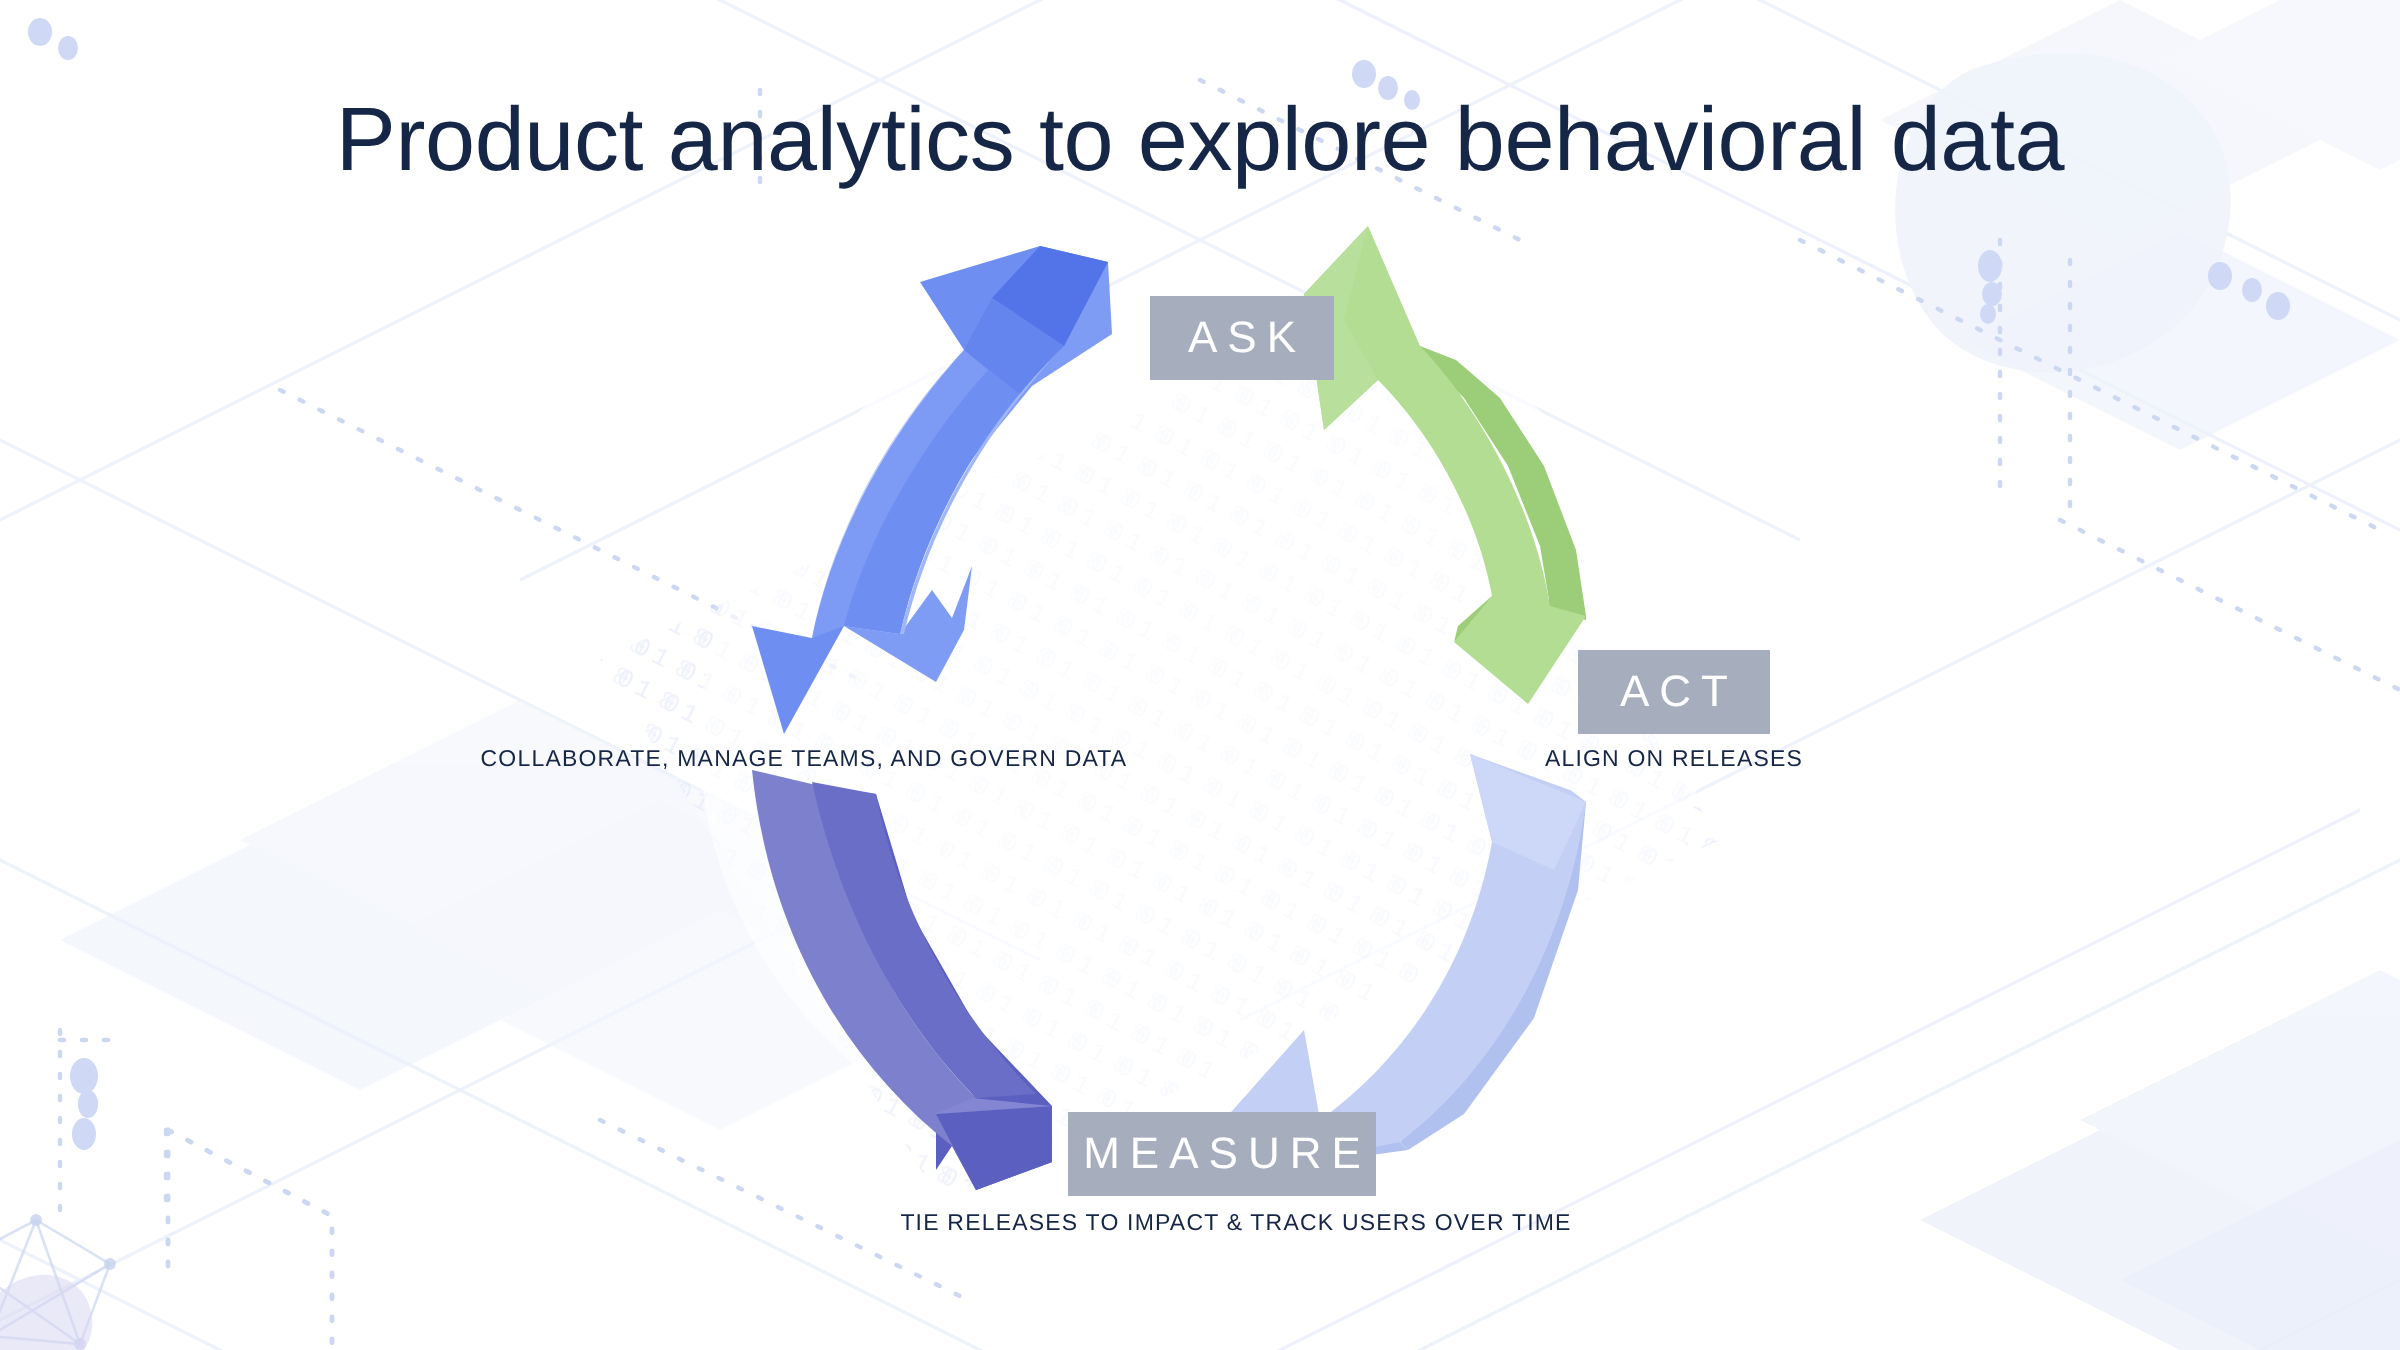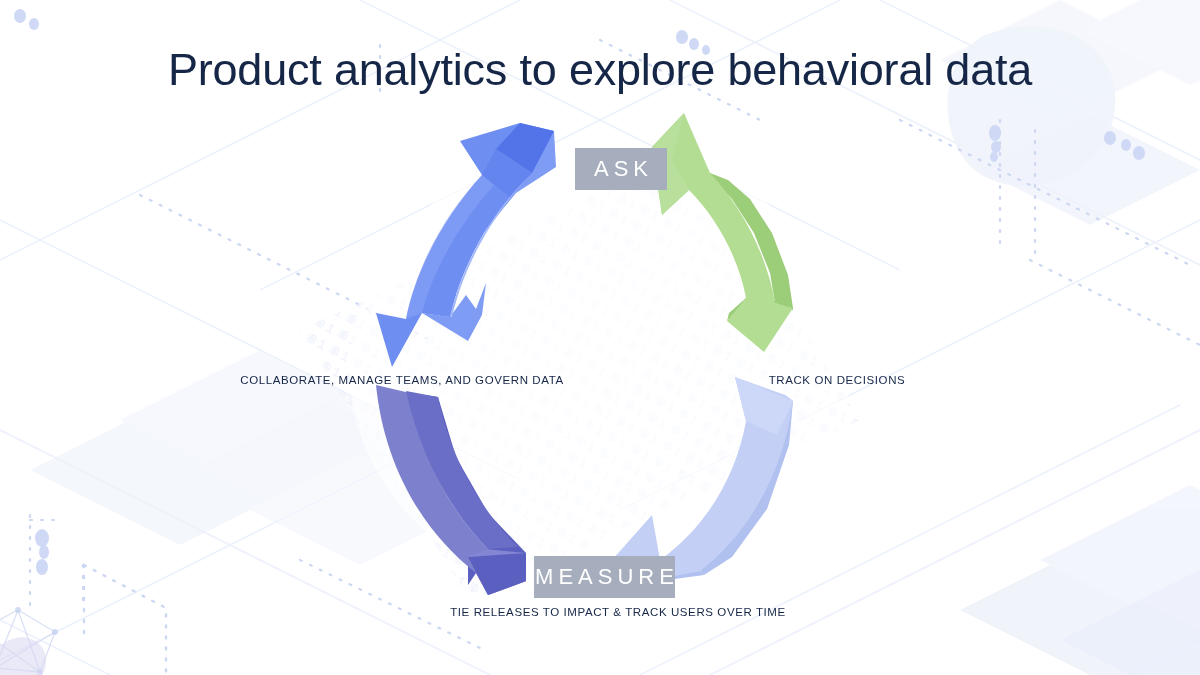--- a/index.html
+++ b/index.html
@@ -75,21 +75,21 @@
     white-space: nowrap;
     font-family: "Liberation Sans", sans-serif;
   }
 
   
   #label-ask      { left: 575px; top: 148px; width: 92px;  height: 42px; }
   
   #label-act      { left: 789px; top: 325px; width: 96px;  height: 42px; }
   #sub-act        { left: 689px; top: 374px; width: 296px; }
   
-  #label-measure  { left: 534px; top: 556px; width: 141px; height: 42px; }
+  #label-measure  { left: 534px; top: 556px; width: 154px; height: 42px; }
   #sub-measure    { left: 418px; top: 606px; width: 400px; }
   
   #label-share    { left: 337px; top: 325px; width: 119px; height: 42px; }
   #sub-share      { left: 226px; top: 374px; width: 352px; }
 </style>
 </head>
 <body>
 
 <div id="slide">
 
@@ -304,20 +304,21 @@
         <path d="M170 212 C182 162 208 112 248 72 L252 68
                  C212 110 184 160 172 212 Z" fill="#9fb6f8"></path>
         <path d="M126 214 C136 162 164 110 202 70 L214 80
                  C178 120 152 168 142 208 Z" fill="#8aa5f6" opacity="0.55"></path>
       </g>
     </svg>
   </div>
 
   <div class="stage-label" id="label-ask">ASK</div>
 
-  <div class="stage-sub" id="sub-act">TRACK ON DECISIONS</div>
+  <div class="stage-label" id="label-act">ACT</div>
+  <div class="stage-sub" id="sub-act">ALIGN ON RELEASES</div>
 
   <div class="stage-label" id="label-measure">MEASURE</div>
   <div class="stage-sub" id="sub-measure">TIE RELEASES TO IMPACT &amp; TRACK USERS OVER TIME</div>
 
   <div class="stage-sub" id="sub-share">COLLABORATE, MANAGE TEAMS, AND GOVERN DATA</div>
 
 </div>
 
 </body></html>

